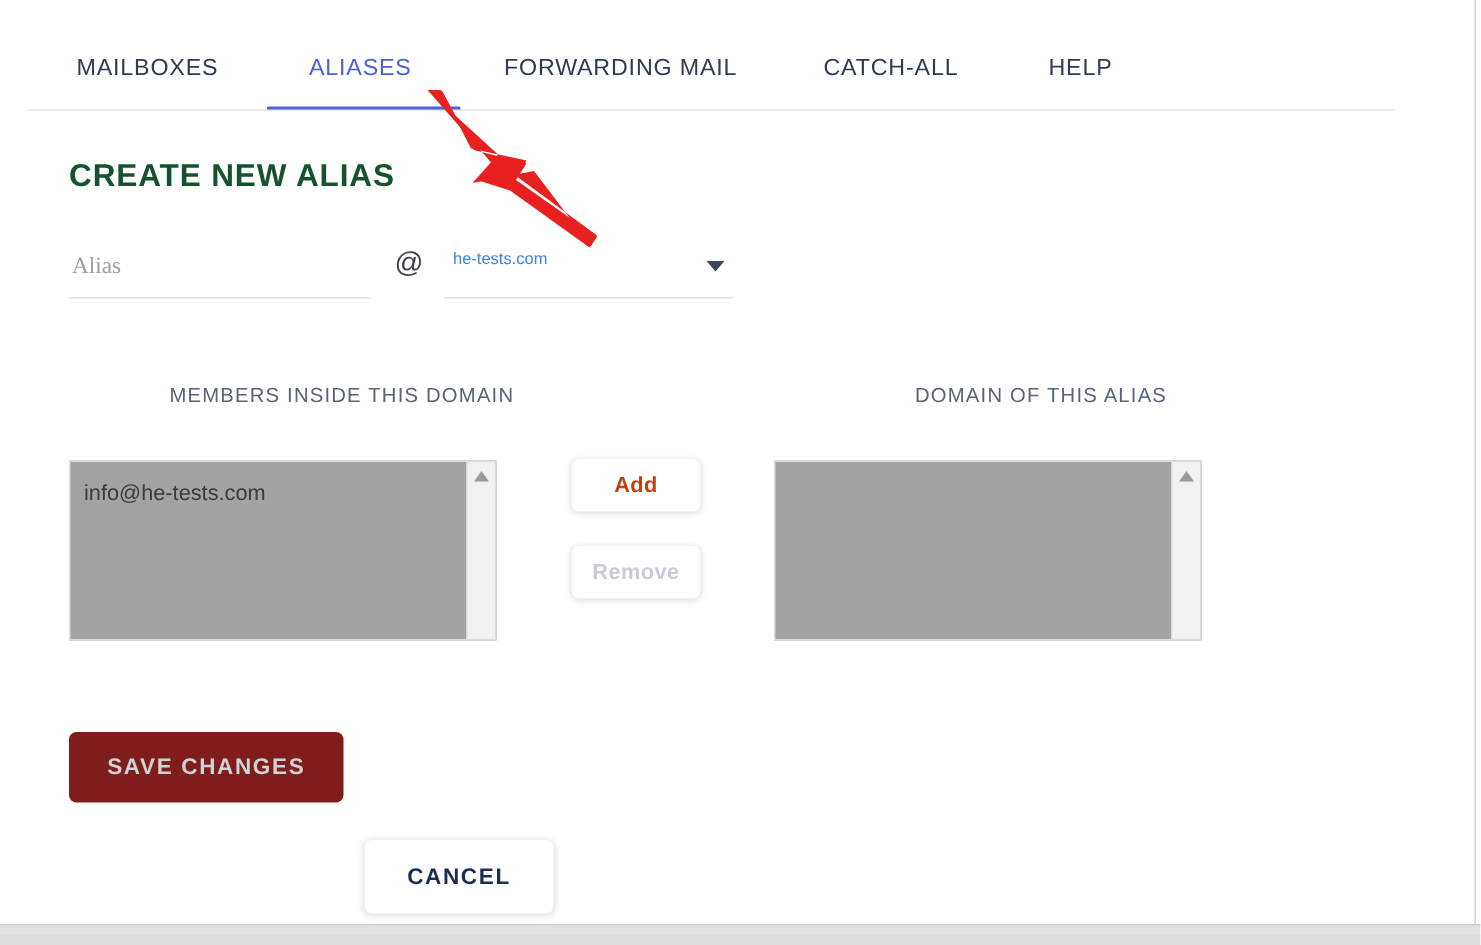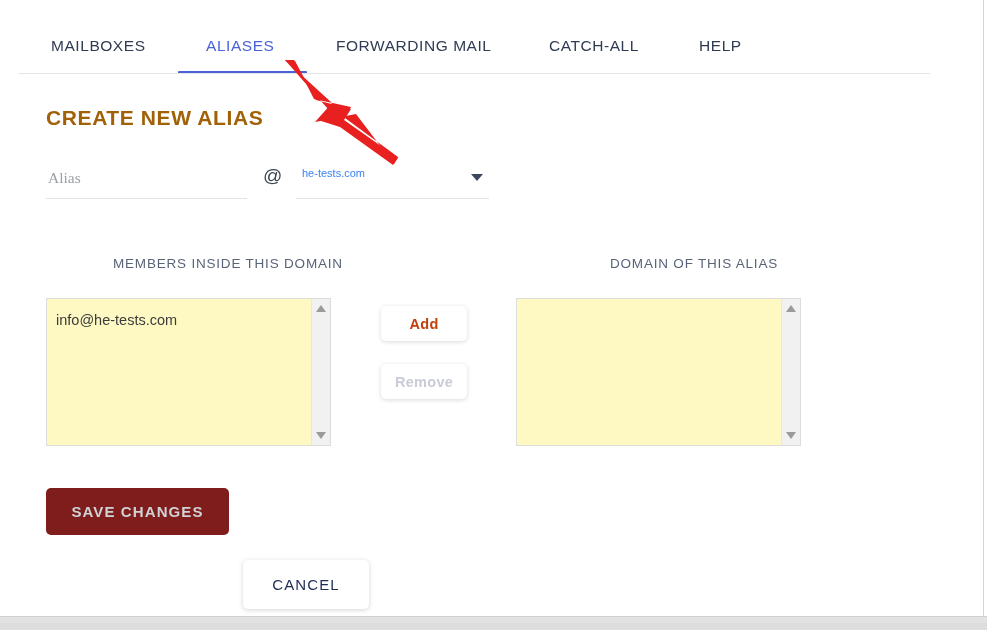--- a/index.html
+++ b/index.html
@@ -86,21 +86,21 @@
 
   
   #content { position: absolute; left: 0; top: 74px; width: 983px; height: 542px; }
 
   #page-title {
     position: absolute;
     left: 46px; top: 32px;
     font-size: 21px;
     font-weight: bold;
     letter-spacing: 0.6px;
-    color: #a16207;
+    color: #14532d;
     white-space: nowrap;
   }
 
   
   #alias-field-wrap {
     position: absolute;
     left: 46px; top: 87px;
     width: 201px; height: 38px;
     border-bottom: 1px solid #e3e3e3;
   }
@@ -156,24 +156,24 @@
     letter-spacing: 0.8px;
     color: #5a6478;
     white-space: nowrap;
     margin-left: 44px;
   }
   #label-left  { left: 69px;  top: 182px; }
   #label-right { left: 566px; top: 182px; }
 
   .listbox {
     position: absolute;
-    top: 224px;
+    top: 233px;
     width: 285px;
-    height: 148px;
-    background: #fef9c3;
+    height: 120px;
+    background: #a3a3a3;
     border: 1px solid #dcdcdc;
     overflow: hidden;
     cursor: default;
   }
   #listbox-left  { left: 46px; }
   #listbox-right { left: 516px; }
 
   .listbox-items {
     position: absolute;
     left: 0; top: 0;
@@ -247,21 +247,21 @@
     position: absolute;
     left: 243px; top: 486px;
     width: 126px; height: 49px;
     border: 0;
     border-radius: 5px;
     background: #ffffff;
     box-shadow: 0 1px 5px rgba(30,35,60,0.19);
     color: #1d2b55;
     font-family: "Liberation Sans", sans-serif;
     font-size: 15px;
-    font-weight: normal;
+    font-weight: bold;
     letter-spacing: 1.1px;
     cursor: pointer;
   }
 
   
   #annotation-arrow {
     position: absolute;
     left: 270px; top: 52px;
     width: 140px; height: 120px;
     pointer-events: none;

